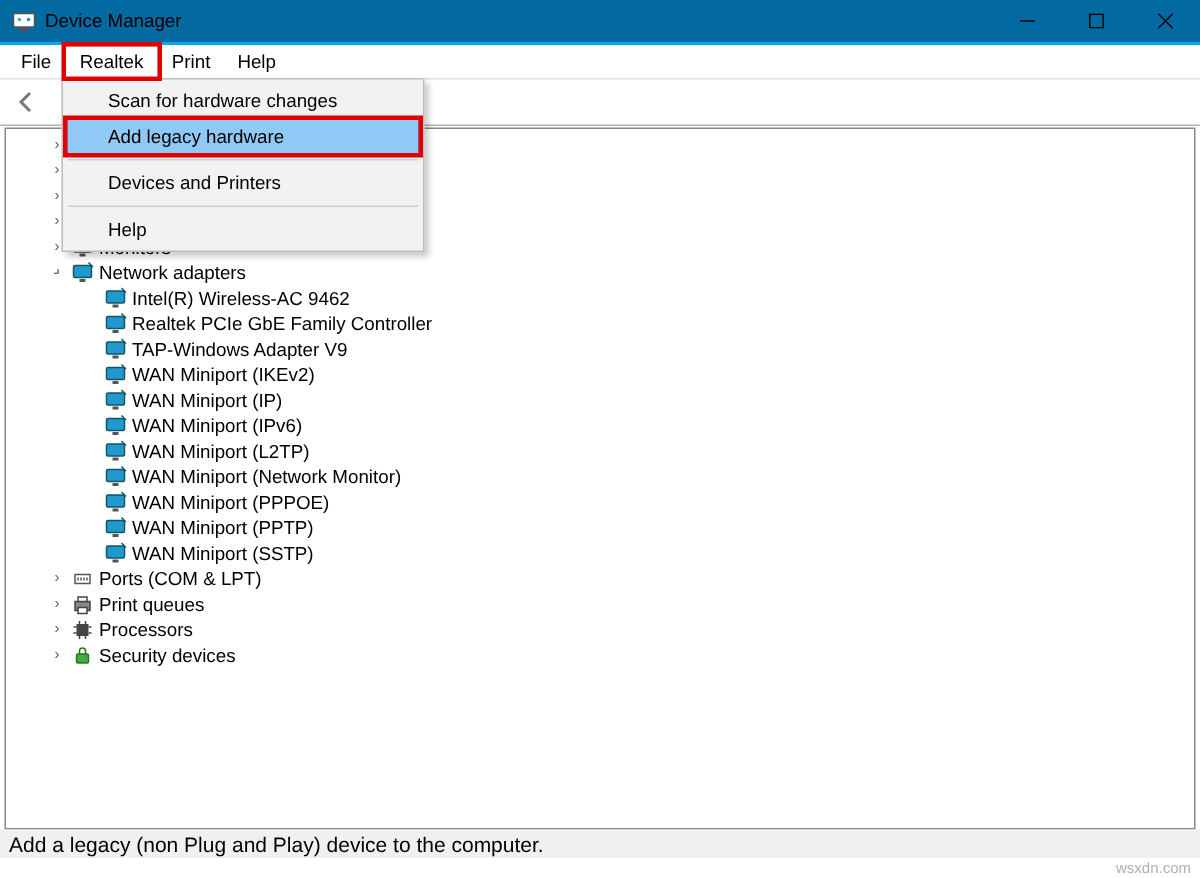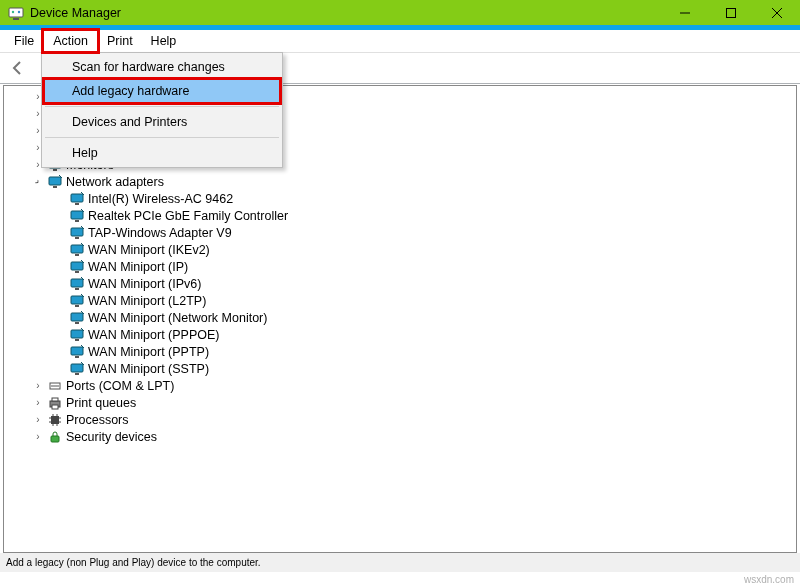--- a/index.html
+++ b/index.html
@@ -10,23 +10,23 @@
     background: #fff;
     color: #000;
     width: 800px; height: 585px;
     overflow: hidden;
     position: relative;
   }
   
   .titlebar {
     display: flex; align-items: center;
     height: 30px;
-    border-bottom: 5px solid #0ea5e9;
+    border-bottom: 2px solid #0ea5e9;
     padding-left: 8px;
-    background: #84cc16;
+    background: #0369a1;
   }
   .titlebar .app-icon {
     width: 16px; height: 16px; margin-right: 6px;
     display: inline-flex; align-items: center; justify-content: center;
   }
   .titlebar .title-text { flex: 1; color: #000; }
   .winbtn {
     width: 46px; height: 30px;
     display: inline-flex; align-items: center; justify-content: center;
     font-family: "Segoe UI Symbol","Segoe UI",sans-serif;
@@ -130,21 +130,21 @@
 
   
   .statusbar {
     position: absolute;
     left:0; right:0; bottom:13px;
     height: 19px;
     background: #f0f0f0;
     color:#000;
     display:flex; align-items:center;
     padding: 0 6px;
-    font-size: 10px;
+    font-size: 14px;
   }
   .watermark {
     position:absolute; right:6px; bottom:0;
     font-size:10px; color:#b0b0b0;
     font-family: Arial, sans-serif;
   }
 
   
   svg { display:block; }
 </style>
@@ -174,21 +174,21 @@
   <div class="winbtn close">
     <svg width="10" height="10">
         <line x1="0" y1="0" x2="10" y2="10" stroke="#000"></line>
         <line x1="10" y1="0" x2="0" y2="10" stroke="#000"></line>
       </svg>
   </div>
 </div>
 
 <div class="menubar">
   <div class="menuitem">File</div>
-  <div class="menuitem open hl-red">Action</div>
+  <div class="menuitem open hl-red">Realtek</div>
   <div class="menuitem">Print</div>
   <div class="menuitem">Help</div>
 </div>
 
 <div class="toolbar">
   <span class="tbtn">
     <svg width="16" height="16" viewBox="0 0 16 16">
         <path d="M10 2 L4 8 L10 14" fill="none" stroke="#777" stroke-width="2"></path>
       </svg>
   </span>

